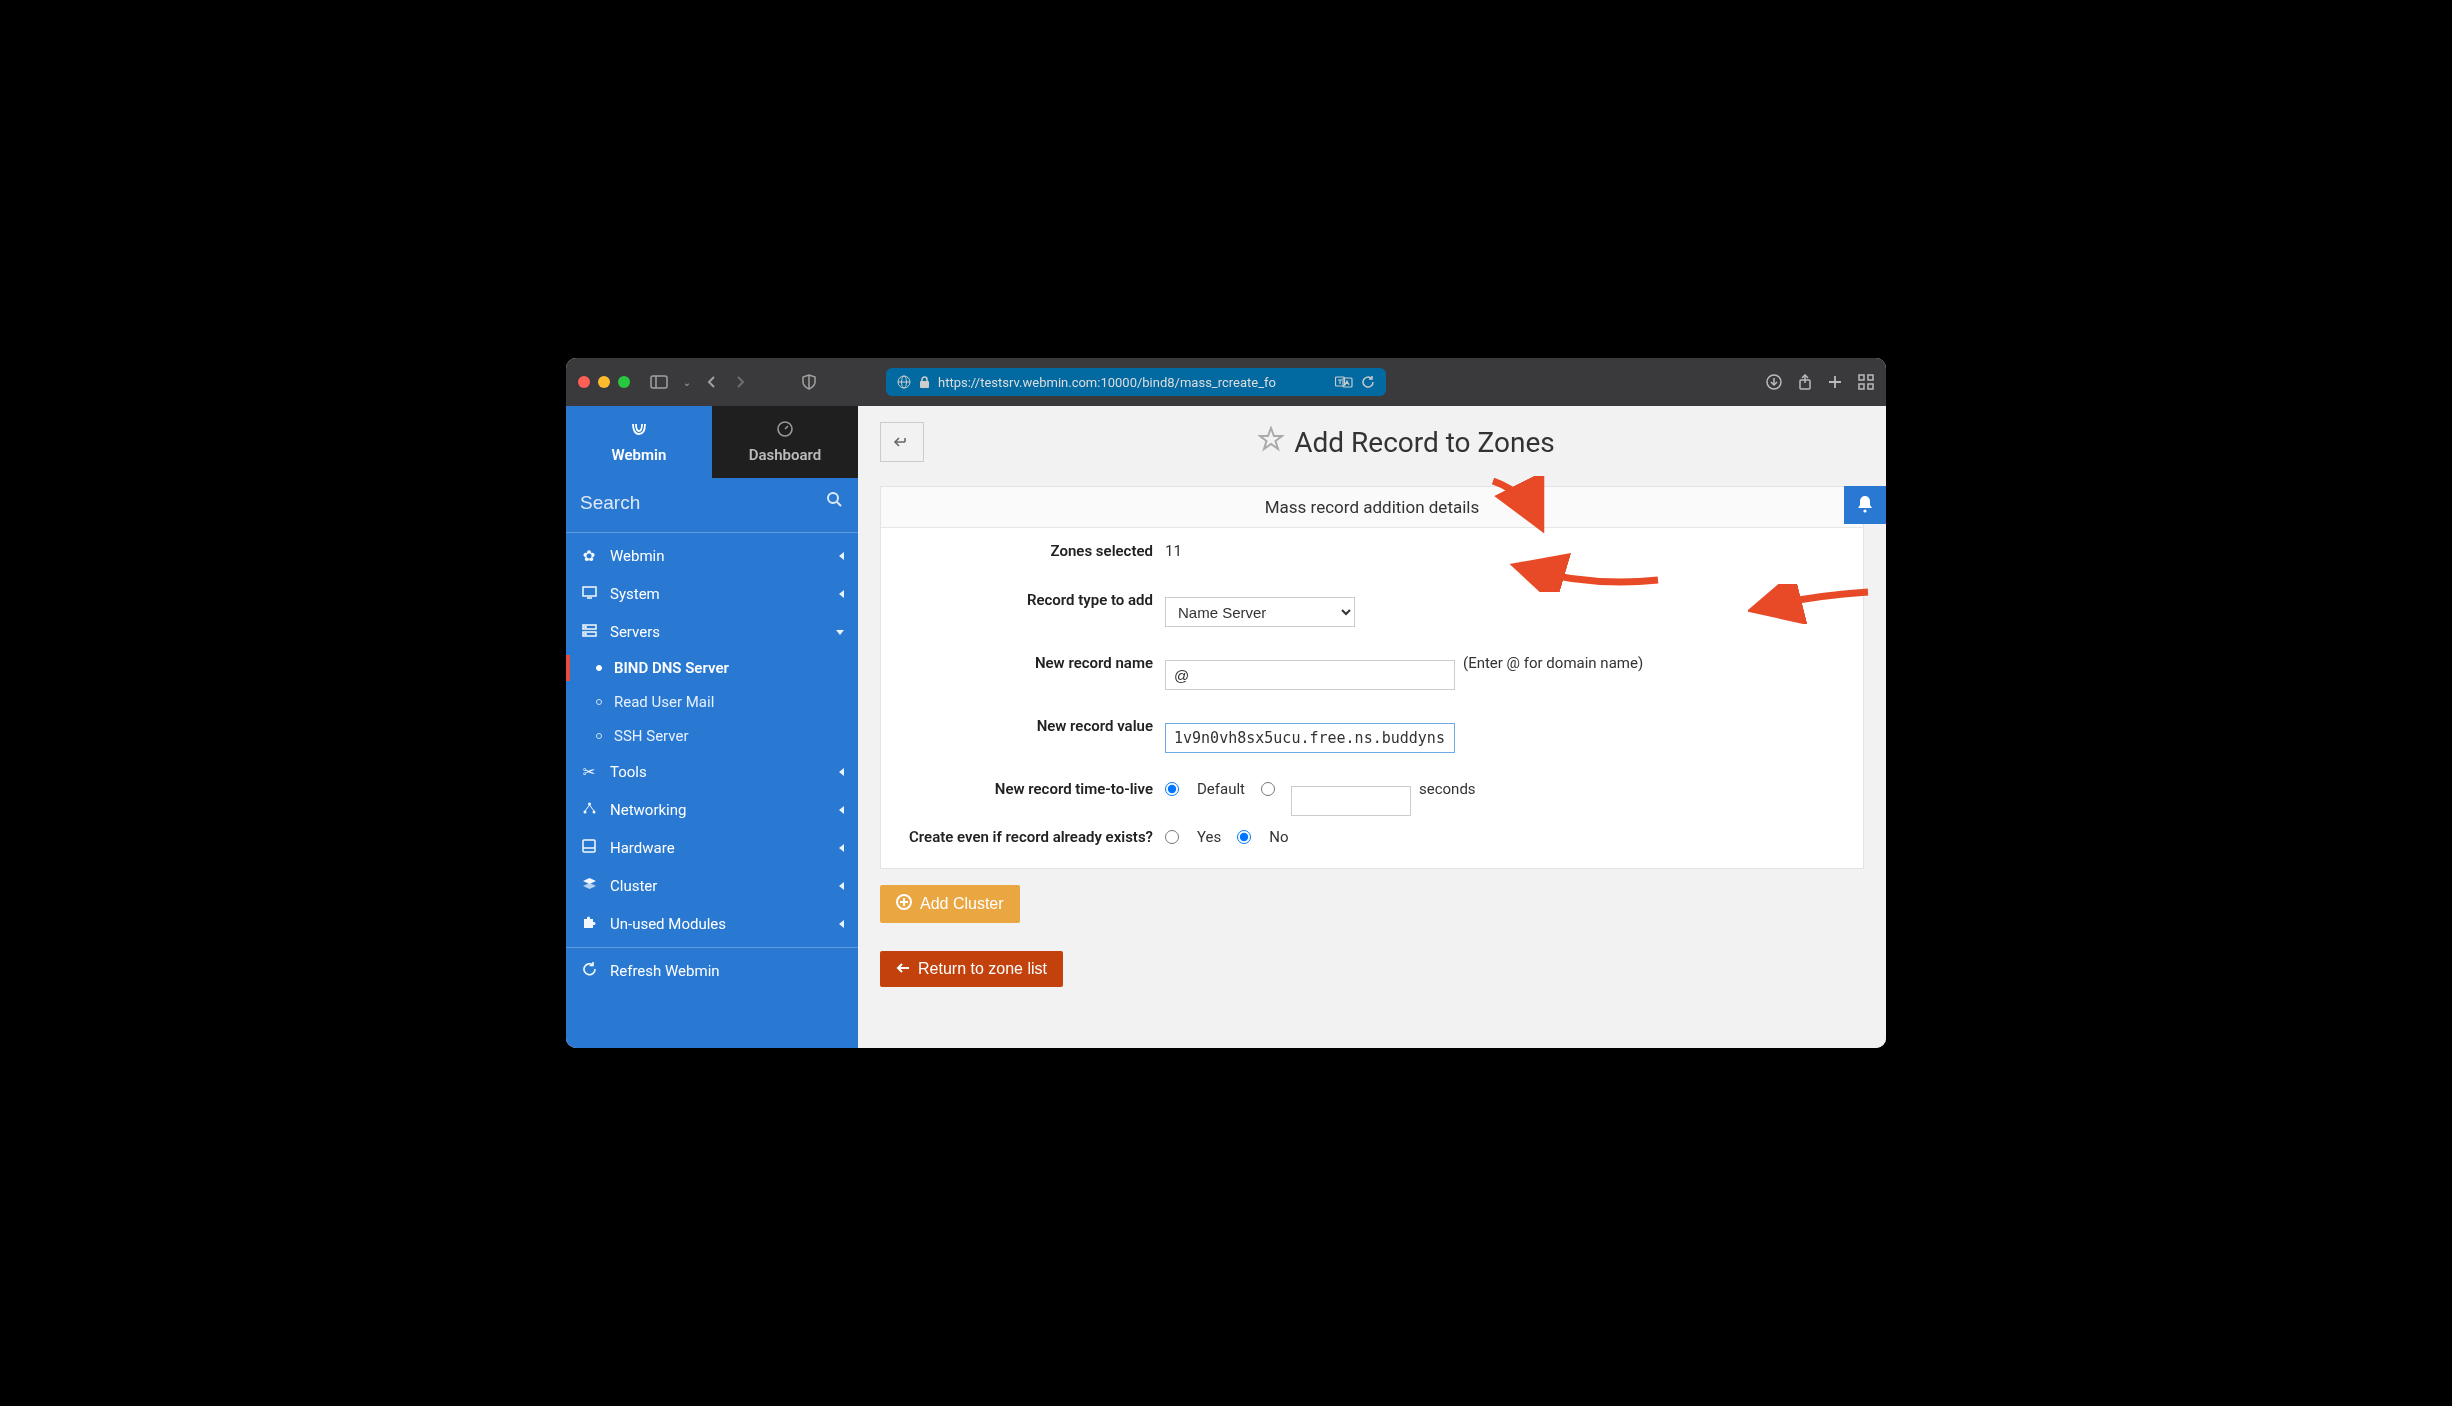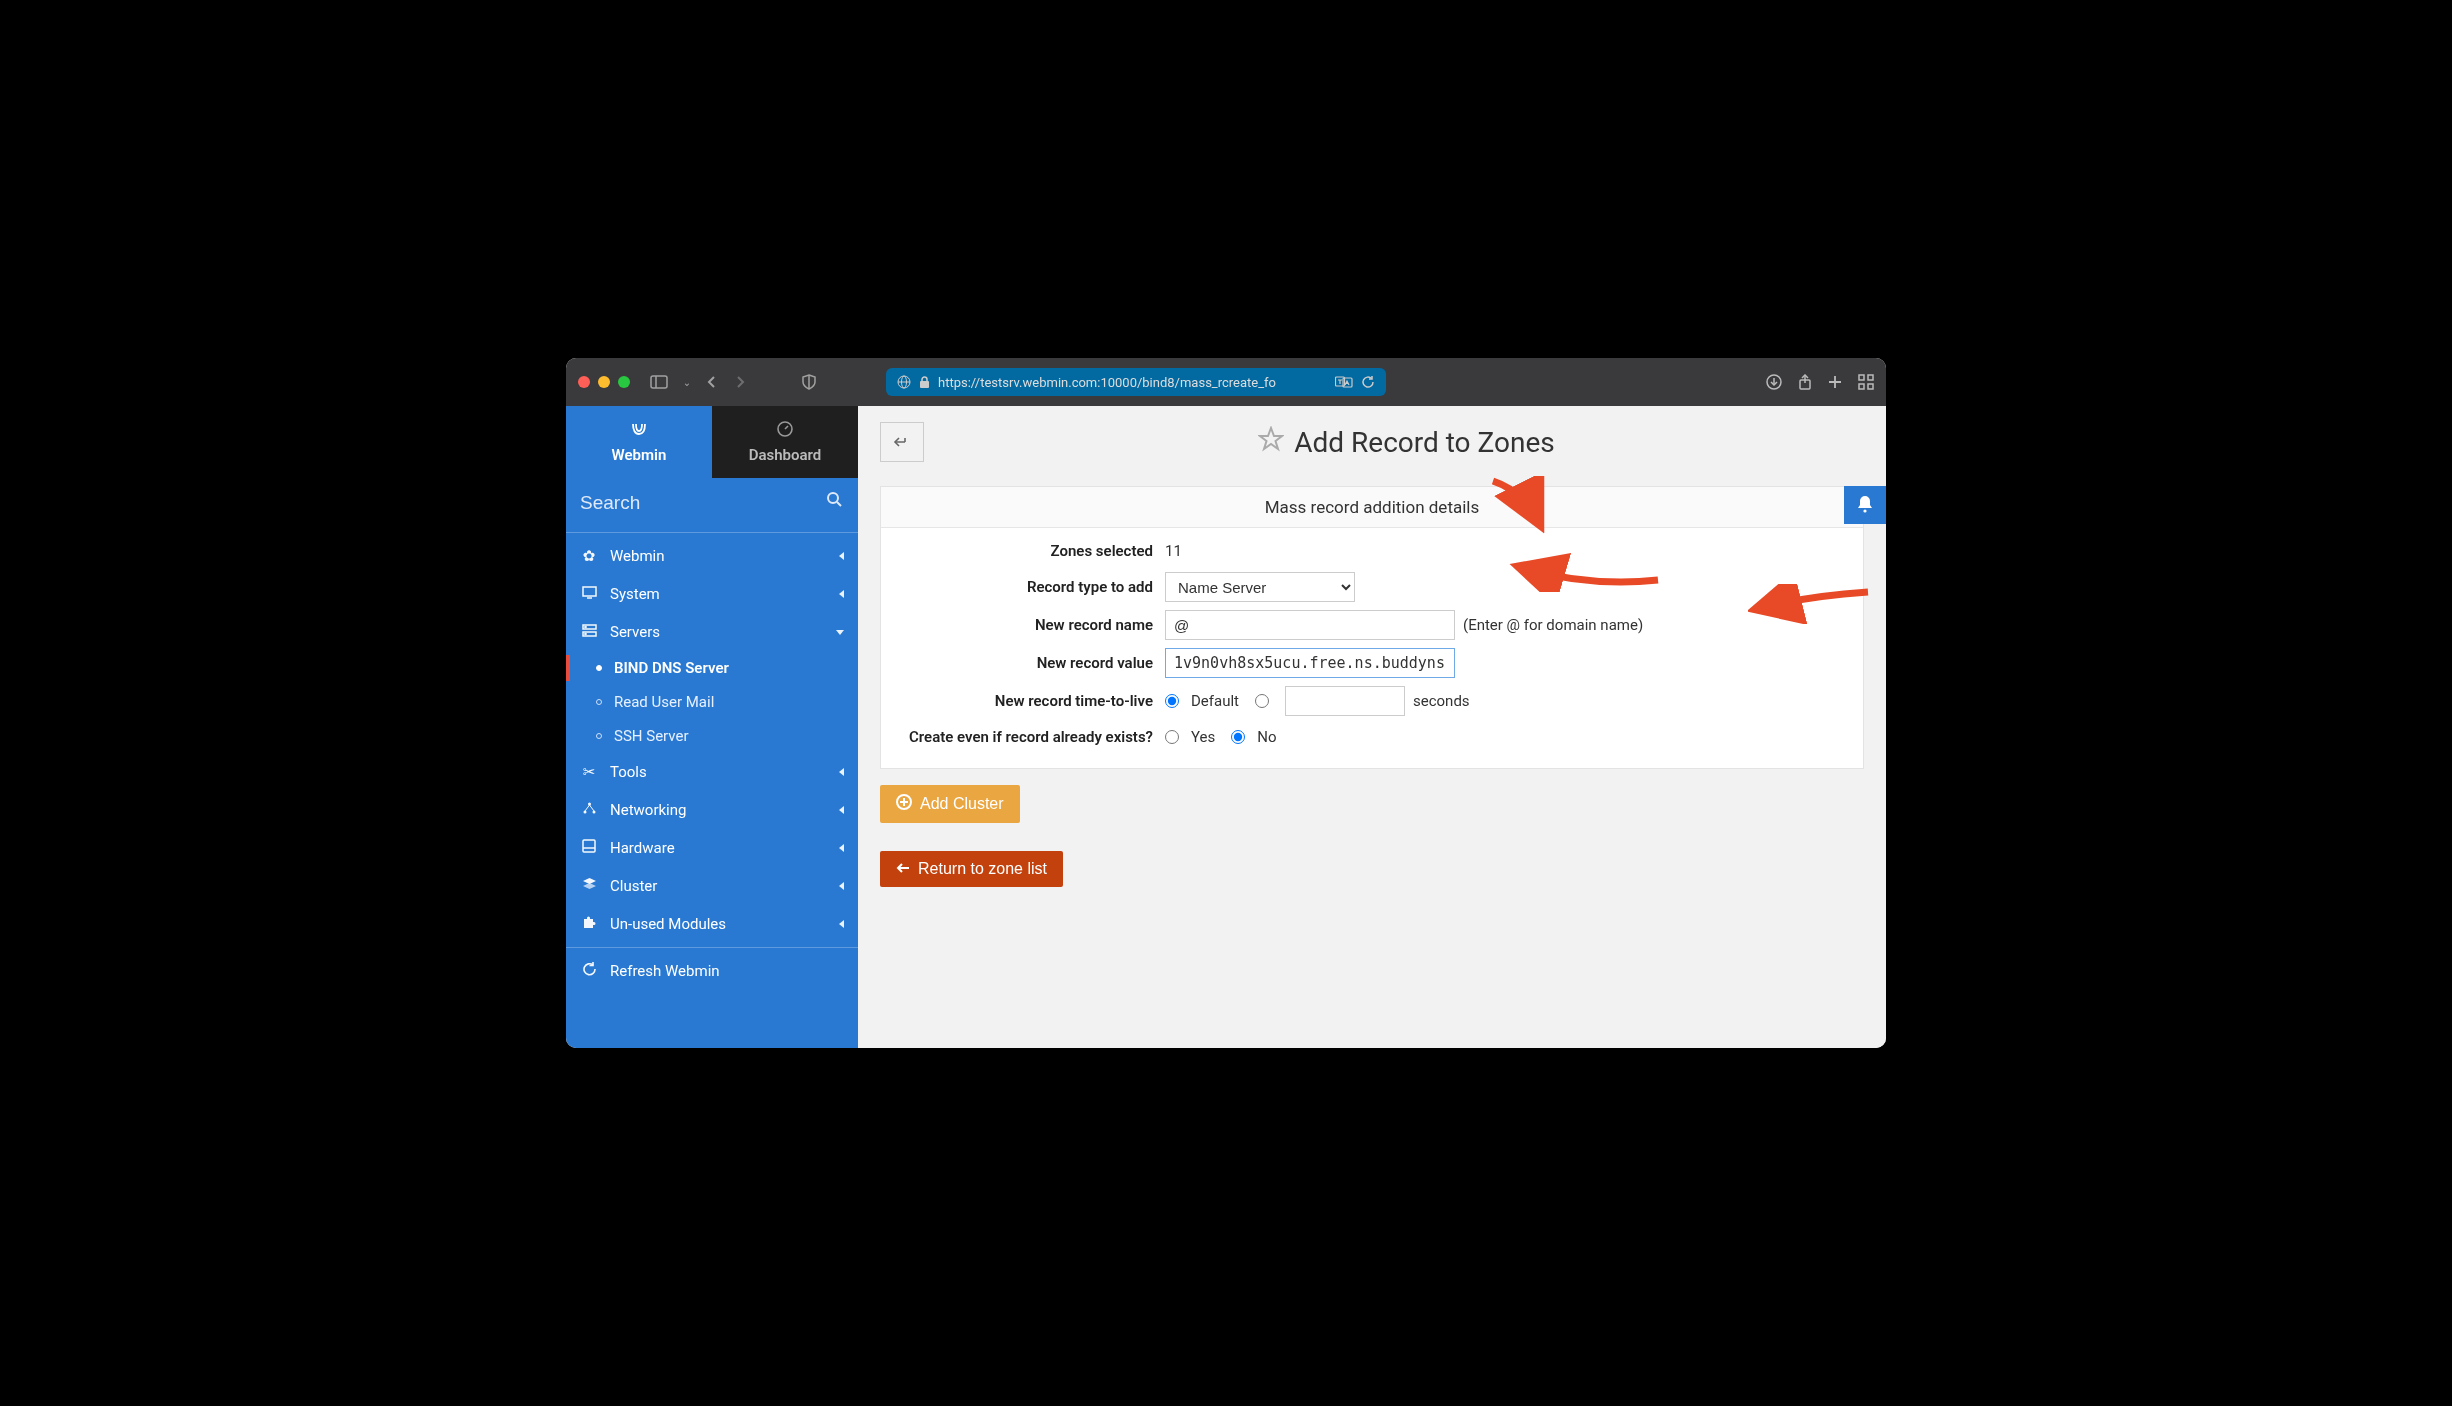--- a/index.html
+++ b/index.html
@@ -126,27 +126,28 @@
     border-bottom:1px solid #e6e6e6;
     position:relative;
   }
   .form{ padding: 6px 14px 14px 14px;}
   .row{ display:flex; align-items:center; padding:4px 0; min-height:34px; gap:10px;}
   .row .lbl{ width:260px; text-align:right; font-weight:600; color:#222; font-size:15px; padding-right:2px;}
   .row .val{ flex:1; display:flex; align-items:center; gap:8px; font-size:15px;}
   select.inp, input.inp{
     border:1px solid #ccc; background:#fff; padding:5px 8px; font-size:15px; color:#333;
     height:30px;
+    margin-top:25px;
   }
   select.inp{ width:190px;}
   input.inp.name{ width:290px;}
   input.inp.value{ width:290px; border:1px solid #6fa9e6; color:#333; font-family:monospace;}
   input.inp.ttlnum{ width:120px;}
   .hint{ color:#333; font-size:15px;}
-  .radio{ display:inline-flex; align-items:center; gap:12px; margin-right:8px;}
+  .radio{ display:inline-flex; align-items:center; gap:18px; margin-right:8px;}
   .radio input{ width:14px;height:14px;}
 
   .btn{
     display:inline-flex; align-items:center; gap:8px;
     padding: 9px 16px; border:none; cursor:pointer; font-size:16px; color:#fff;
     border-radius:2px;
   }
   .btn.orange{ background:#eaa641; margin: 2px 22px 10px 22px;}
   .btn.blue{ background:#c2410c; margin: 18px 22px;}
   .btn .bicon{ font-weight:bold;}

